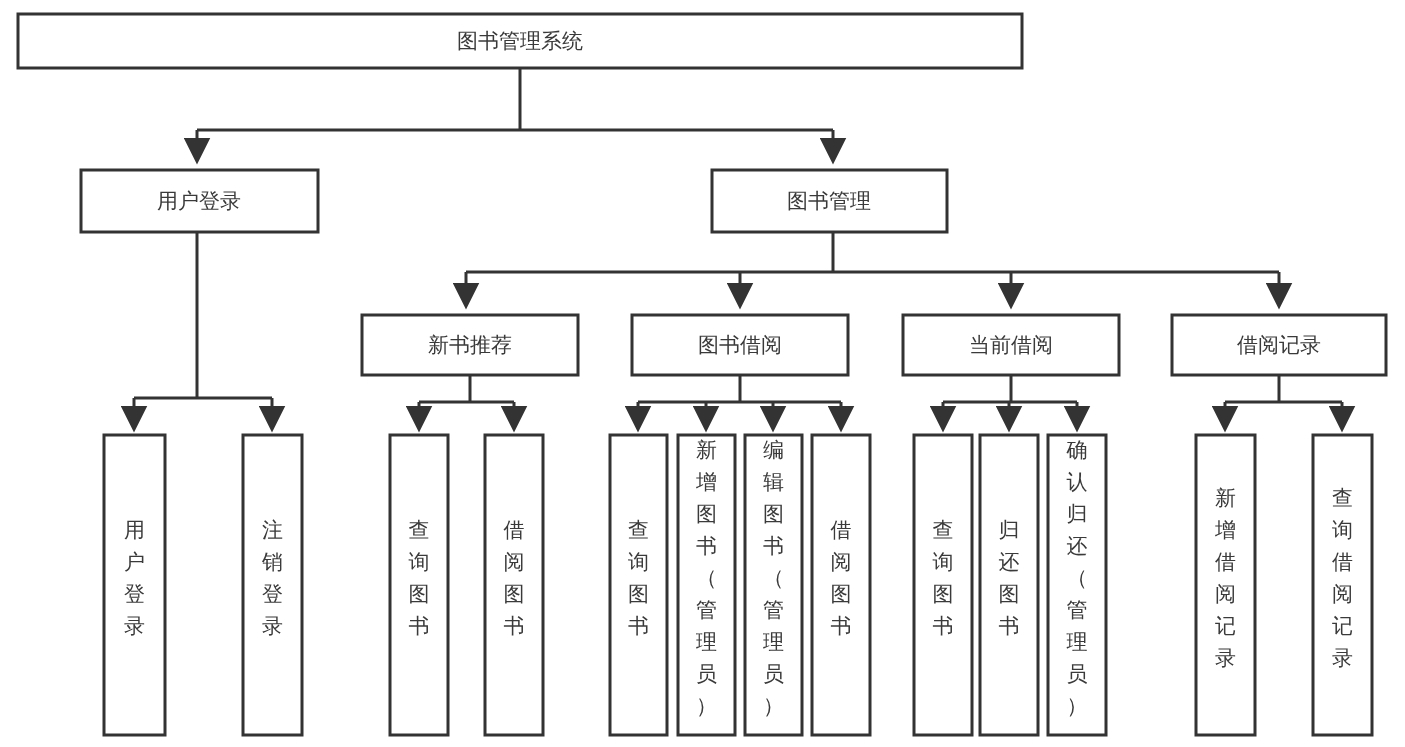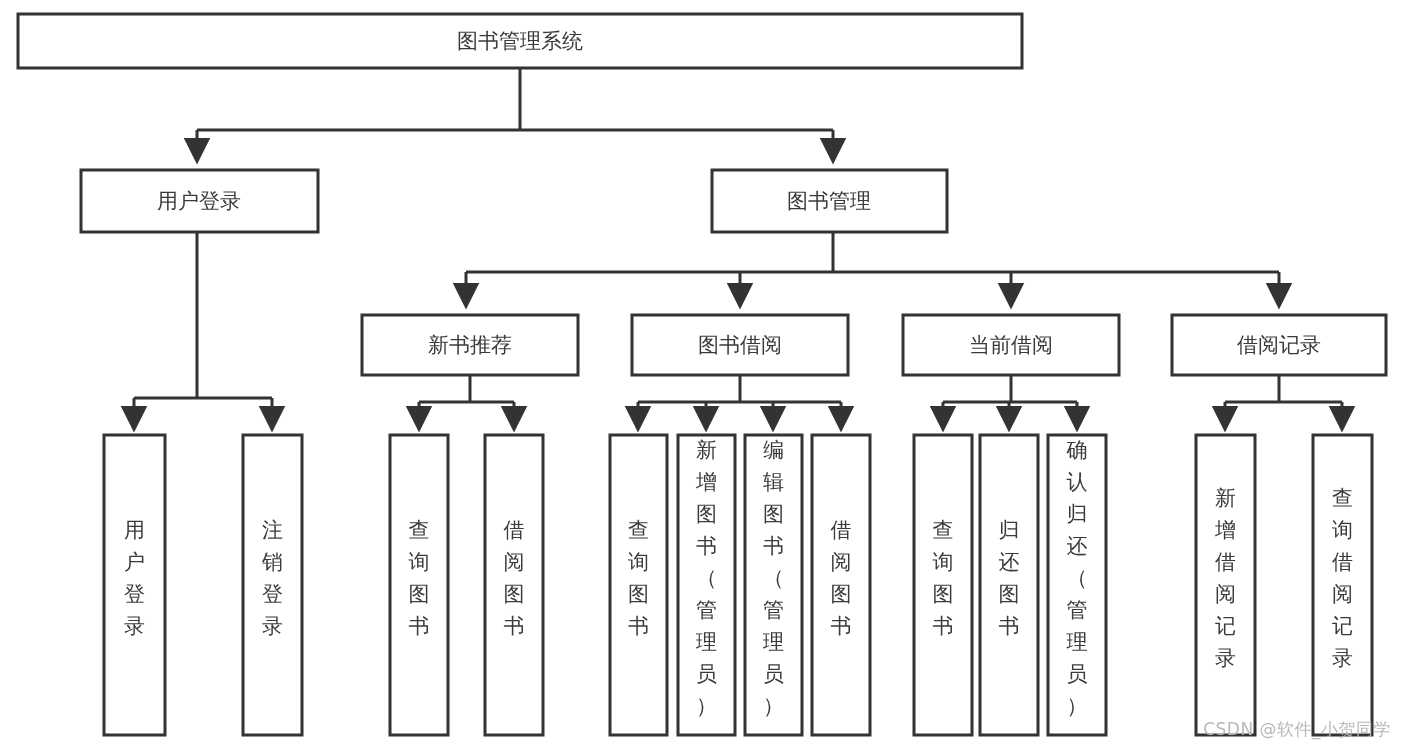--- a/index.html
+++ b/index.html
@@ -216,14 +216,13 @@
           <text class="vcell" x="1225.5"><tspan x="1225.5" y="505">新</tspan><tspan x="1225.5" y="537">增</tspan><tspan x="1225.5" y="569">借</tspan><tspan x="1225.5" y="601">阅</tspan><tspan x="1225.5" y="633">记</tspan><tspan x="1225.5" y="665">录</tspan></text>
         </g>
         <g>
           <rect class="node-rect" x="1313" y="435" width="59" height="300"></rect>
           <text class="vcell" x="1342.5"><tspan x="1342.5" y="505">查</tspan><tspan x="1342.5" y="537">询</tspan><tspan x="1342.5" y="569">借</tspan><tspan x="1342.5" y="601">阅</tspan><tspan x="1342.5" y="633">记</tspan><tspan x="1342.5" y="665">录</tspan></text>
         </g>
       </g>
 
   </svg>
 
-  <div class="watermark-text">CSDN @软件_小贺同学</div>
 </div>
 
 </body></html>

